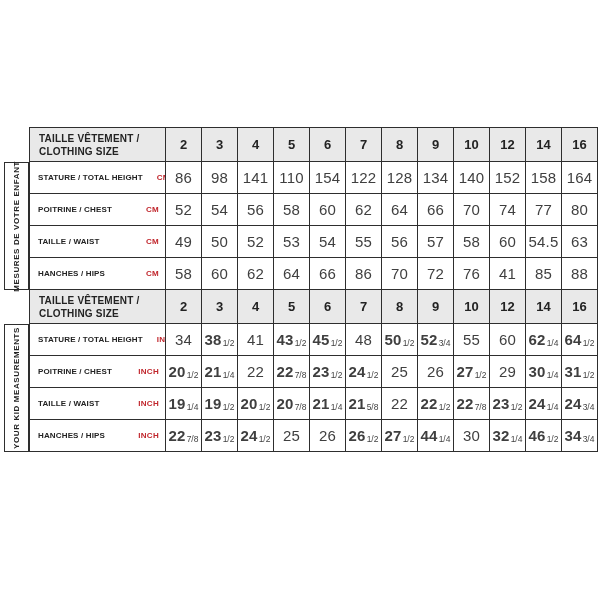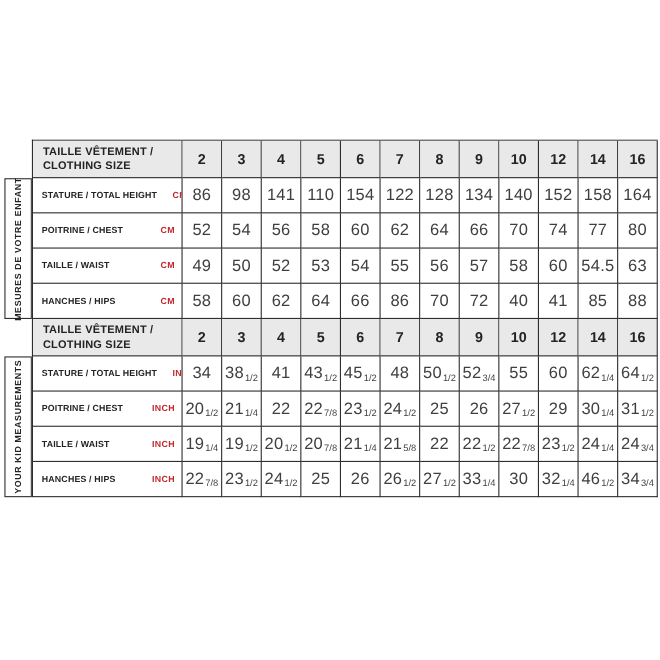--- a/index.html
+++ b/index.html
@@ -63,21 +63,21 @@
   .row-label .lbl{
     font-size:8px;font-weight:700;letter-spacing:0.15px;
     color:var(--label);white-space:nowrap;
   }
   .unit{
     font-size:8px;font-weight:700;letter-spacing:0.3px;
     color:var(--accent);white-space:nowrap;margin-left:14px;
   }
   .val-cell{font-size:15px;font-weight:400;color:var(--value);letter-spacing:0.2px;}
   .val-cell .frac{font-size:8.5px;letter-spacing:0;margin-left:1px;align-self:flex-end;padding-bottom:7px;}
-  .val-cell .whole{line-height:1;}
+  .val-cell .whole{line-height:1;font-weight:bold;}
 </style>
 </head>
 <body>
 
 <div class="stage">
 
   <div class="side-box first">
     <span class="side-text">MESURES DE VOTRE ENFANT</span>
   </div>
 
@@ -155,21 +155,21 @@
         <span class="unit">CM</span>
       </div>
       <div class="cell val-cell h-data">58</div>
       <div class="cell val-cell h-data">60</div>
       <div class="cell val-cell h-data">62</div>
       <div class="cell val-cell h-data">64</div>
       <div class="cell val-cell h-data">66</div>
       <div class="cell val-cell h-data">86</div>
       <div class="cell val-cell h-data">70</div>
       <div class="cell val-cell h-data">72</div>
-      <div class="cell val-cell h-data">40</div>
+      <div class="cell val-cell h-data">76</div>
       <div class="cell val-cell h-data">41</div>
       <div class="cell val-cell h-data">85</div>
       <div class="cell val-cell h-data">88</div>
       <div class="cell hd hdr-label h-header">
         <span>TAILLE VÊTEMENT /</span>
         <span>CLOTHING SIZE</span>
       </div>
       <div class="cell hd size-cell h-header">2</div>
       <div class="cell hd size-cell h-header">3</div>
       <div class="cell hd size-cell h-header">4</div>
@@ -328,21 +328,21 @@
       <div class="cell val-cell h-data">26</div>
       <div class="cell val-cell h-data">
         <span class="whole">26</span>
         <span class="frac">1/2</span>
       </div>
       <div class="cell val-cell h-data">
         <span class="whole">27</span>
         <span class="frac">1/2</span>
       </div>
       <div class="cell val-cell h-data">
-        <span class="whole">33</span>
+        <span class="whole">44</span>
         <span class="frac">1/4</span>
       </div>
       <div class="cell val-cell h-data">30</div>
       <div class="cell val-cell h-data">
         <span class="whole">32</span>
         <span class="frac">1/4</span>
       </div>
       <div class="cell val-cell h-data">
         <span class="whole">46</span>
         <span class="frac">1/2</span>

